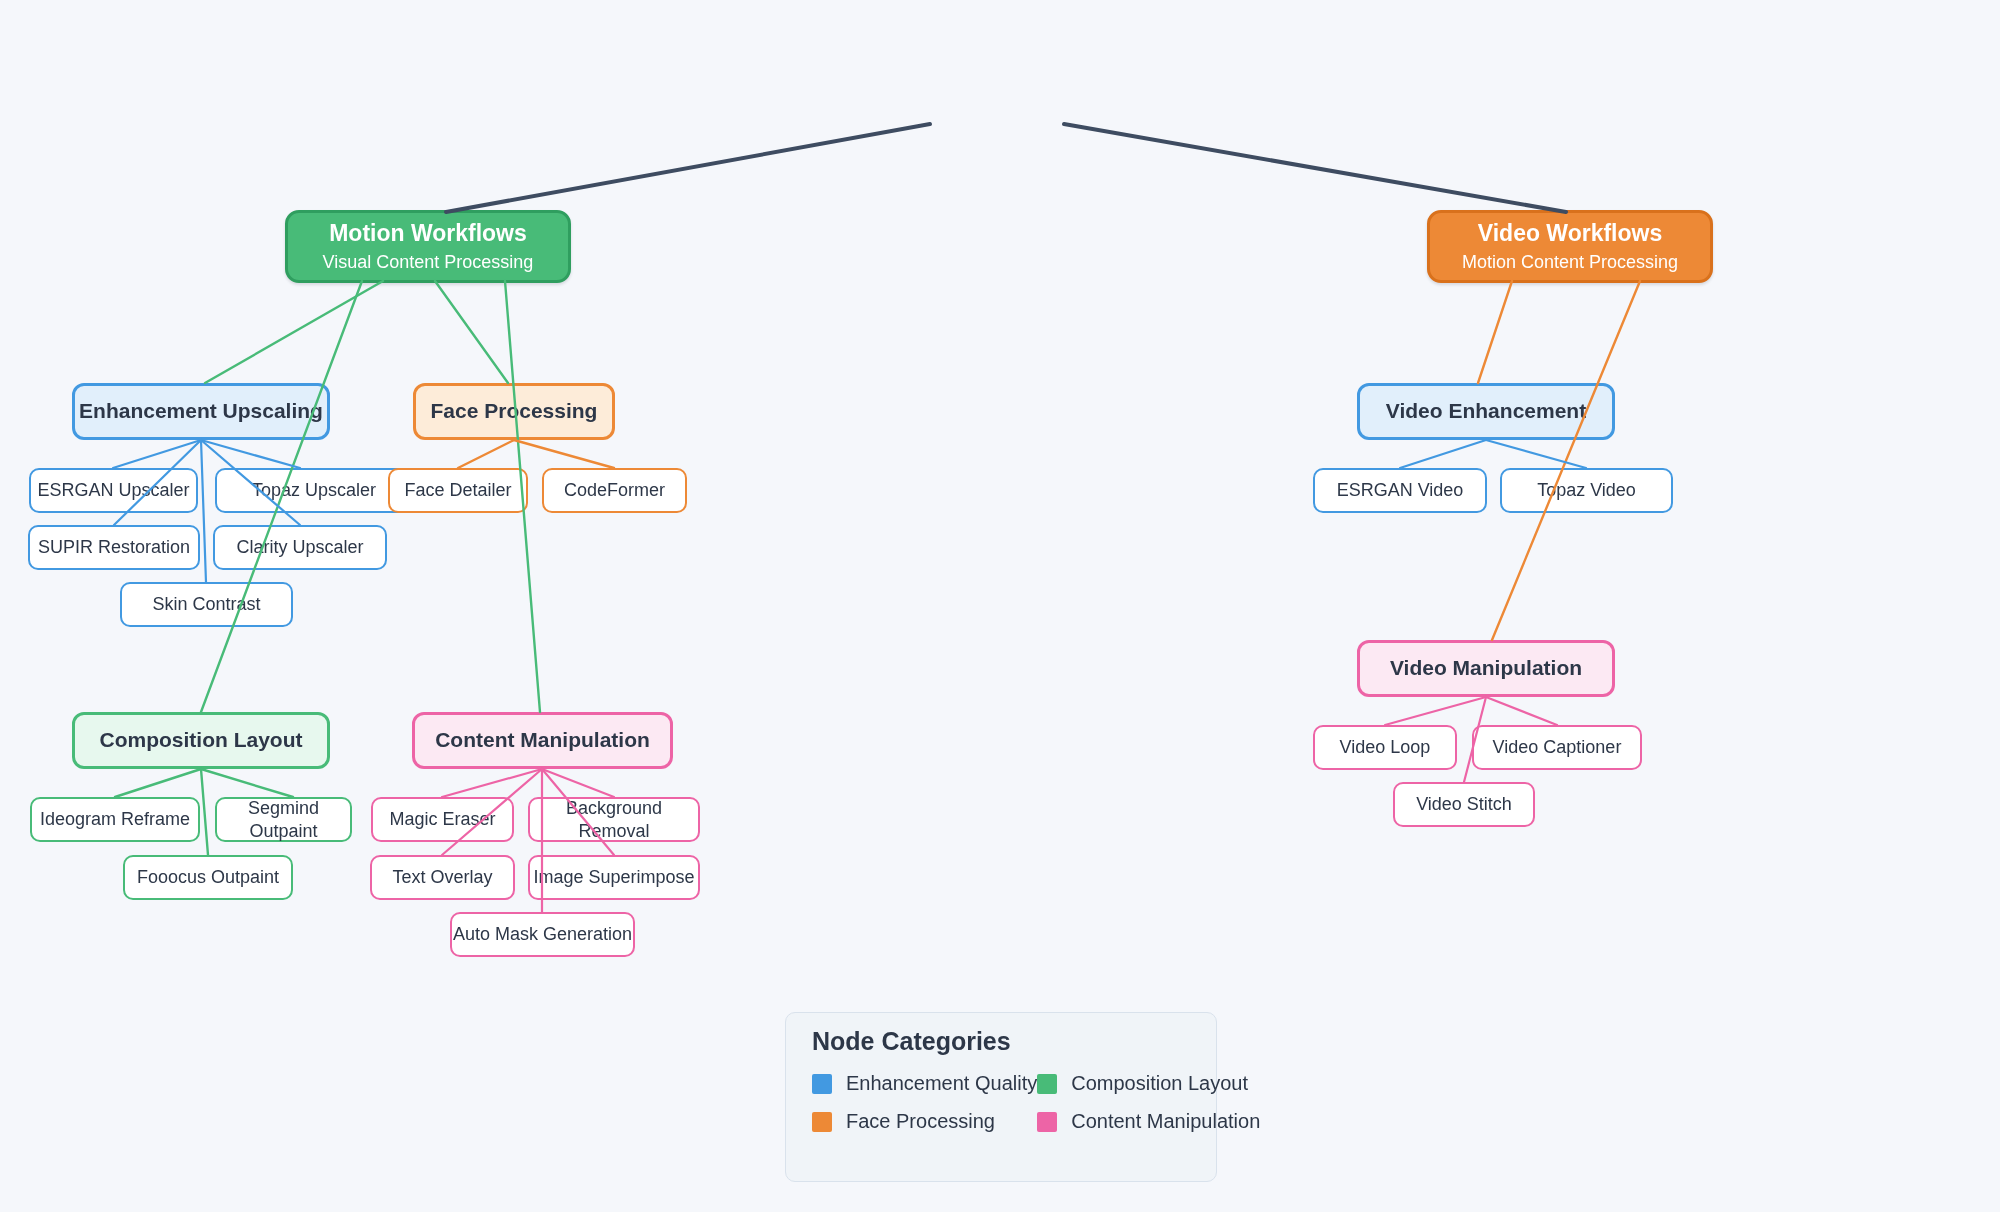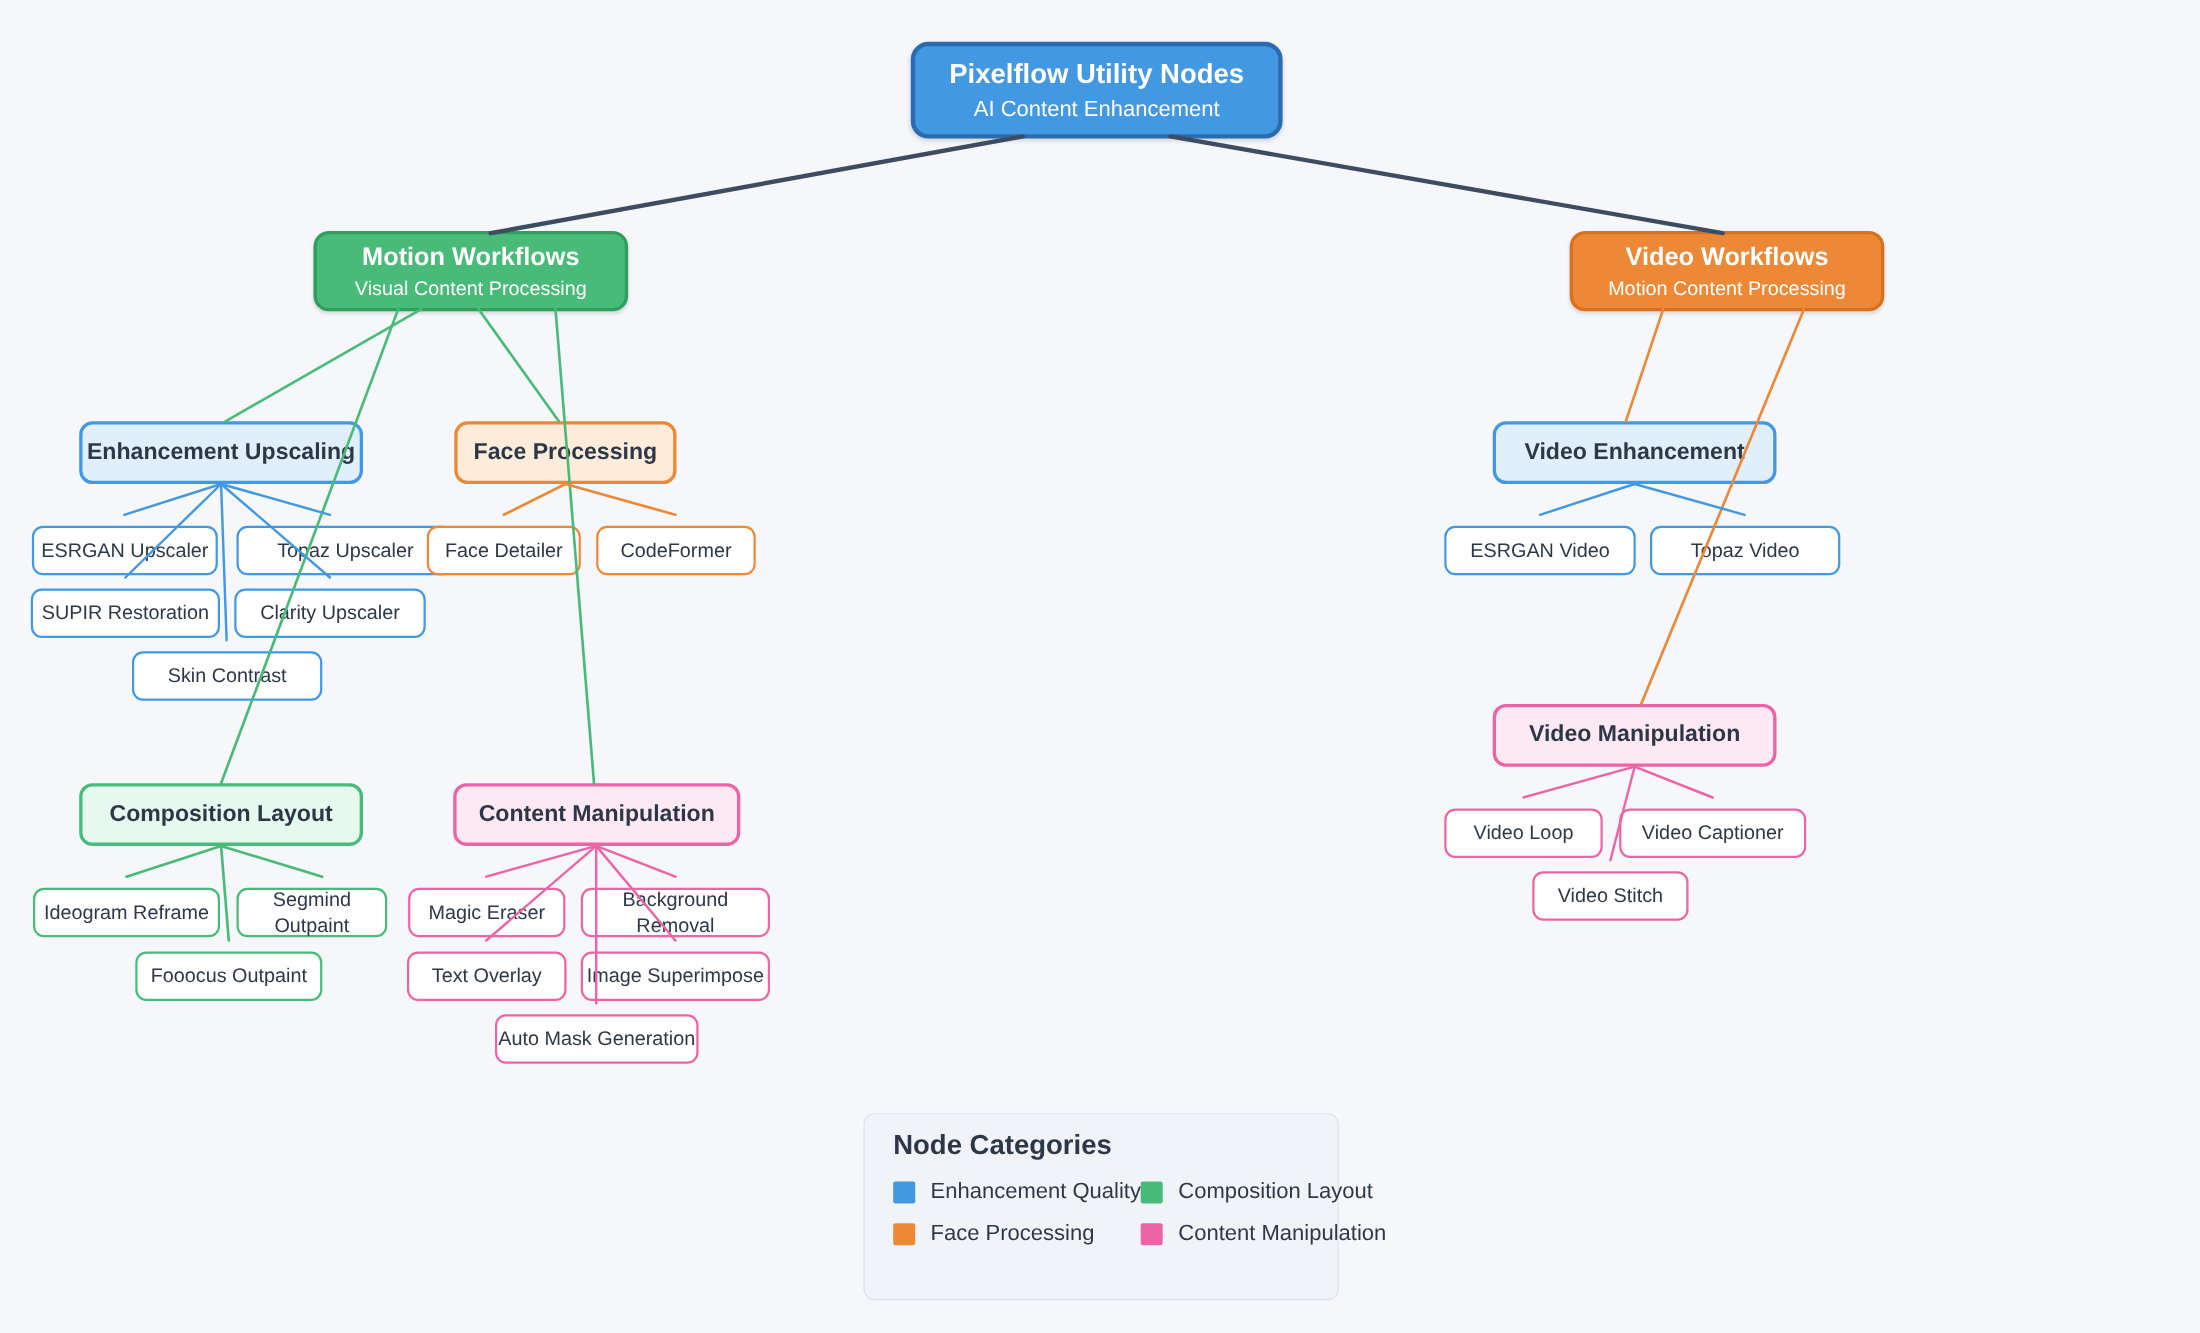--- a/index.html
+++ b/index.html
@@ -25,44 +25,40 @@
   .branch .t{font-size:23px;font-weight:bold;}
   .branch .s{font-size:18px;margin-top:3px;}
   .branch-green{background:var(--c-green);border:3px solid var(--c-green-dark);}
   .branch-orange{background:var(--c-orange);border:3px solid var(--c-orange-dark);}
   .cat{border-radius:12px;border:3px solid;color:var(--c-text-dark);font-weight:bold;font-size:21px;}
   .cat-blue{background:var(--c-blue-light);border-color:var(--c-blue);}
   .cat-orange{background:var(--c-orange-light);border-color:var(--c-orange);}
   .cat-green{background:var(--c-green-light);border-color:var(--c-green);}
   .cat-pink{background:var(--c-pink-light);border-color:var(--c-pink);}
   .leaf{background:var(--c-leaf-bg,#fff);border-radius:10px;border:2px solid;
-        color:var(--c-text-dark);font-size:18px;margin-top:10px;}
+        color:var(--c-text-dark);font-size:18px;}
   .leaf-blue{border-color:var(--c-blue);}
   .leaf-orange{border-color:var(--c-orange);}
   .leaf-green{border-color:var(--c-green);}
   .leaf-pink{border-color:var(--c-pink);}
 
   .legend{position:absolute;left:785px;top:1012px;width:432px;height:170px;box-sizing:border-box;
           background:var(--c-legend-bg);border:1px solid var(--c-legend-border);border-radius:10px;
           z-index:2;padding:14px 26px 0 26px;}
   .legend-title{font-size:25px;font-weight:bold;color:var(--c-text-dark);}
   .legend-grid{display:grid;grid-template-columns:1fr 1.08fr;row-gap:15px;margin-top:16px;}
   .legend-item{display:flex;align-items:center;gap:14px;}
   .legend-swatch{width:20px;height:20px;border-radius:2px;flex:0 0 auto;}
   .legend-label{font-size:20px;color:var(--c-text-dark);white-space:nowrap;}
 </style>
 </head>
 <body>
 
 <div id="canvas">
 
-  <div class="node root" style="left:828px;top:38px;width:338px;height:88px">
-    <span class="t">Pixelflow Utility Nodes</span>
-    <span class="s">AI Content Enhancement</span>
-  </div>
 
   <div class="node branch branch-green" style="left:285px;top:210px;width:286px;height:73px">
     <span class="t">Motion Workflows</span>
     <span class="s">Visual Content Processing</span>
   </div>
 
   <div class="node branch branch-orange" style="left:1427px;top:210px;width:286px;height:73px">
     <span class="t">Video Workflows</span>
     <span class="s">Motion Content Processing</span>
   </div>

